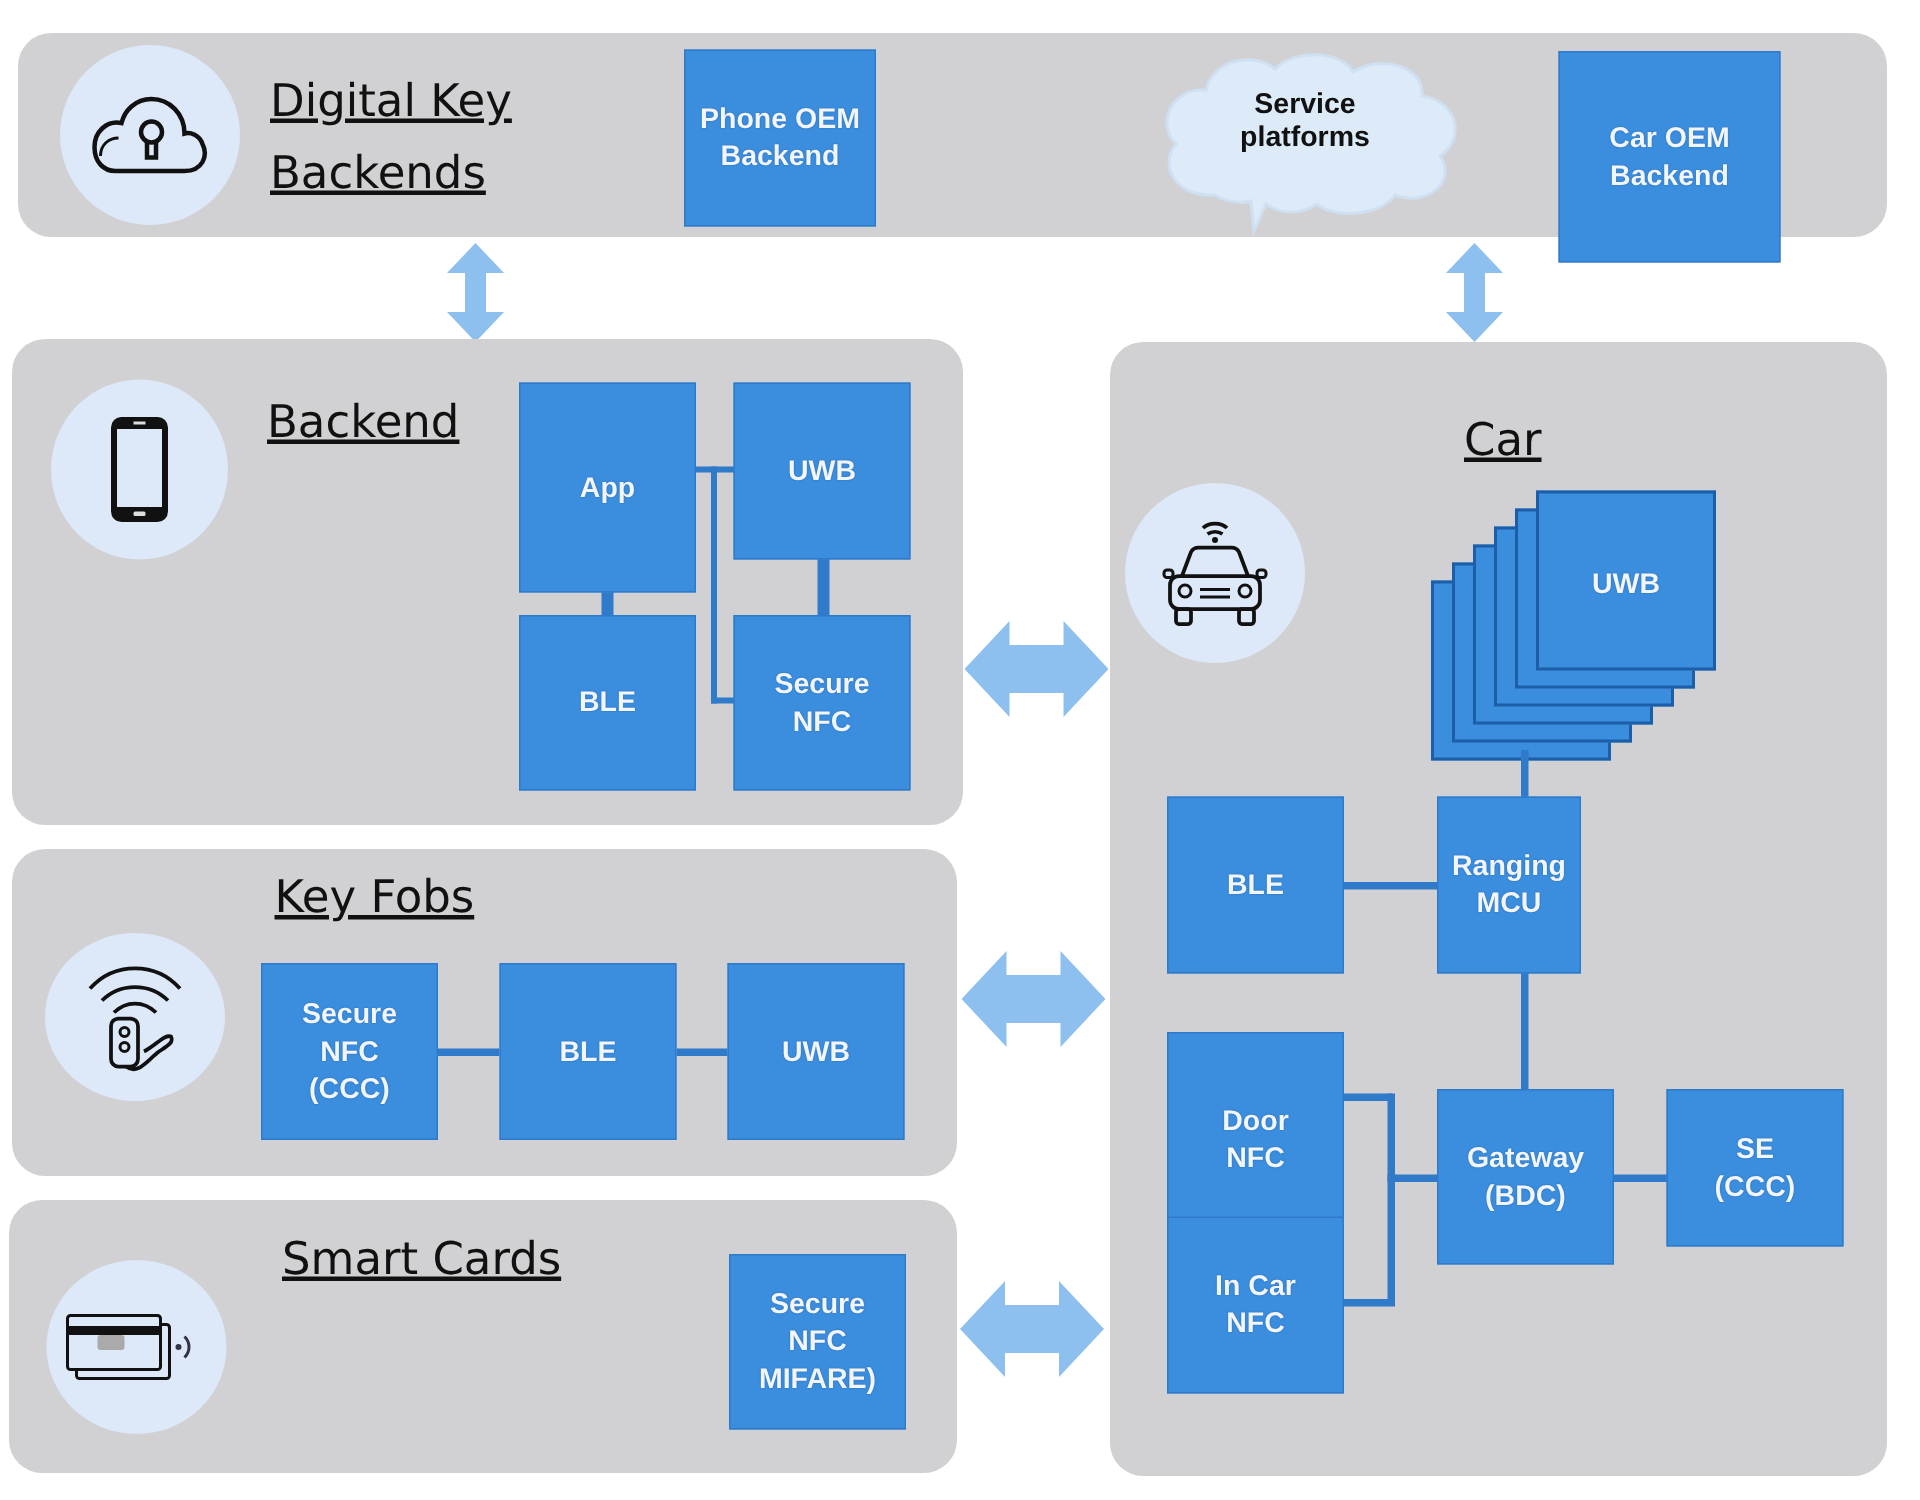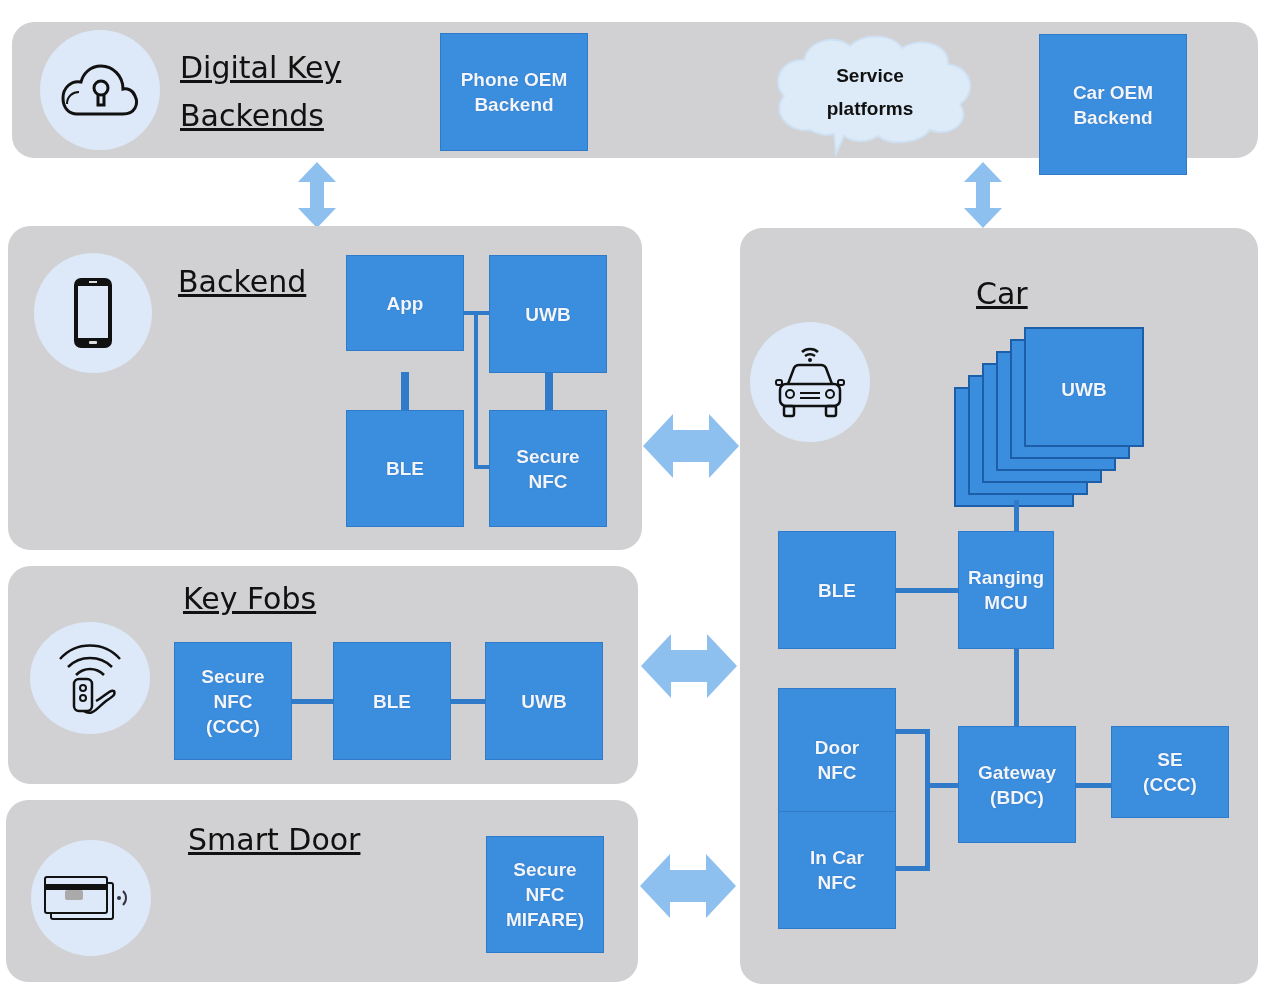--- a/index.html
+++ b/index.html
@@ -3,37 +3,37 @@
 <meta charset="utf-8">
 <style>
   html,body{margin:0;padding:0;background:#ffffff;}
   body{width:1280px;height:1000px;position:relative;overflow:hidden;font-family:"Liberation Sans",sans-serif;}
   .panel{position:absolute;background:#d1d1d3;border-radius:22px;}
   .circle{position:absolute;border-radius:50%;background:#dde9f8;display:flex;align-items:center;justify-content:center;}
   .title{position:absolute;font-family:"DejaVu Sans",sans-serif;color:#111;font-size:30px;line-height:48px;text-decoration:underline;}
   .blk{position:absolute;background:#3b8ddd;color:#f2f6fc;font-weight:bold;font-size:19px;line-height:25px;text-align:center;display:flex;align-items:center;justify-content:center;box-sizing:border-box;border:1px solid #2f7bc9;white-space:pre-line;text-shadow:0 0 1px #1f5fa5;}
   .ln{position:absolute;background:#2f7ac9;}
   .arrow{position:absolute;}
-  .cloud-text{position:absolute;font-weight:bold;font-size:19px;line-height:33px;color:#111;text-align:center;white-space:pre-line;}
+  .cloud-text{position:absolute;font-weight:bold;font-size:19px;line-height:22px;color:#111;text-align:center;white-space:pre-line;}
 </style>
 </head>
 <body>
 
 <div class="panel" style="left:12px;top:22px;width:1246px;height:136px;"></div>
 <div class="circle" style="left:40px;top:30px;width:120px;height:120px;">
   <svg width="86" height="64" viewBox="0 0 86 64">
     <path d="M20 56 H66 C78 56 82 46 78 38 C76 32 70 30 66 31 C66 18 56 8 44 8 C33 8 26 16 24 24 C14 22 6 30 6 40 C6 50 12 56 20 56 Z" fill="none" stroke="#111" stroke-width="3"></path>
     <path d="M10 46 C10 38 16 34 22 34" fill="none" stroke="#111" stroke-width="2"></path>
     <circle cx="44" cy="30" r="7" fill="none" stroke="#111" stroke-width="3"></circle>
     <path d="M41 36 L41 47 L47 47 L47 36" fill="none" stroke="#111" stroke-width="3"></path>
   </svg>
 </div>
 <div class="title" style="left:180px;top:44px;white-space:pre-line;">Digital Key
 Backends</div>
-<div class="blk" style="left:440px;top:33px;width:148px;height:118px;">Phone OEM
+<div class="blk" style="left:456px;top:33px;width:128px;height:118px;">Phone OEM
 Backend</div>
 
 <svg class="arrow" style="left:770px;top:30px;" width="210" height="130" viewBox="0 0 210 130">
   <path d="M40 100 C14 102 2 80 14 66 C0 52 12 28 34 30 C38 10 66 4 80 16 C94 2 124 4 132 18 C150 6 180 14 178 34 C204 38 206 64 190 74 C202 92 180 108 160 100 C150 114 120 116 108 106 C96 114 82 112 74 106 L66 124 L64 104 C56 106 46 104 40 100 Z" fill="#ddebf9" stroke="#cfe0f2" stroke-width="2"></path>
 </svg>
 <div class="cloud-text" style="left:800px;top:59px;width:140px;">Service
 platforms</div>
 
 <div class="blk" style="left:1039px;top:34px;width:148px;height:141px;">Car OEM
 Backend</div>
@@ -55,21 +55,21 @@
   </svg>
 </div>
 <div class="title" style="left:178px;top:258px;">Backend</div>
 
 <div class="ln" style="left:401px;top:372px;width:8px;height:40px;"></div>
 <div class="ln" style="left:545px;top:372px;width:8px;height:40px;"></div>
 <div class="ln" style="left:463px;top:311px;width:27px;height:4px;"></div>
 <div class="ln" style="left:474px;top:311px;width:4px;height:158px;"></div>
 <div class="ln" style="left:474px;top:465px;width:16px;height:4px;"></div>
 
-<div class="blk" style="left:346px;top:255px;width:118px;height:96px;">App</div>
+<div class="blk" style="left:346px;top:255px;width:118px;height:140px;">App</div>
 <div class="blk" style="left:489px;top:255px;width:118px;height:118px;">UWB</div>
 <div class="blk" style="left:346px;top:410px;width:118px;height:117px;">BLE</div>
 <div class="blk" style="left:489px;top:410px;width:118px;height:117px;">Secure
 NFC</div>
 
 <div class="panel" style="left:8px;top:566px;width:630px;height:218px;"></div>
 <div class="circle" style="left:30px;top:622px;width:120px;height:112px;">
   <svg width="76" height="82" viewBox="0 0 76 82">
     <path d="M8 22 C24 4 52 4 68 22" fill="none" stroke="#111" stroke-width="2.5"></path>
     <path d="M16 30 C28 18 48 18 60 30" fill="none" stroke="#111" stroke-width="2.5"></path>
@@ -94,21 +94,21 @@
 <div class="circle" style="left:31px;top:840px;width:120px;height:116px;">
   <svg width="96" height="50" viewBox="0 0 96 50">
     <rect x="8" y="10" width="62" height="36" rx="2" fill="none" stroke="#111" stroke-width="2"></rect>
     <rect x="2" y="4" width="62" height="36" rx="2" fill="#dde9f8" stroke="#111" stroke-width="2"></rect>
     <rect x="2" y="11" width="62" height="6" fill="#111"></rect>
     <rect x="22" y="17" width="18" height="10" rx="2" fill="#aaa"></rect>
     <path d="M80 18 C84 22 84 28 80 32" fill="none" stroke="#334" stroke-width="2"></path>
     <circle cx="76" cy="25" r="2" fill="#334"></circle>
   </svg>
 </div>
-<div class="title" style="left:188px;top:816px;">Smart Door</div>
+<div class="title" style="left:188px;top:816px;">Smart Cards</div>
 <div class="blk" style="left:486px;top:836px;width:118px;height:117px;">Secure
 NFC
 MIFARE)</div>
 
 <svg class="arrow" style="left:643px;top:414px;" width="96" height="64" viewBox="0 0 96 64">
   <polygon points="0,32 30,0 30,16 66,16 66,0 96,32 66,64 66,48 30,48 30,64" fill="#8ec0ef"></polygon>
 </svg>
 <svg class="arrow" style="left:641px;top:634px;" width="96" height="64" viewBox="0 0 96 64">
   <polygon points="0,32 30,0 30,16 66,16 66,0 96,32 66,64 66,48 30,48 30,64" fill="#8ec0ef"></polygon>
 </svg>
@@ -156,16 +156,16 @@
 <div class="ln" style="left:925px;top:783px;width:34px;height:5px;"></div>
 <div class="ln" style="left:1076px;top:783px;width:36px;height:5px;"></div>
 
 <div class="blk" style="left:778px;top:531px;width:118px;height:118px;">BLE</div>
 <div class="blk" style="left:958px;top:531px;width:96px;height:118px;">Ranging
 MCU</div>
 <div class="blk" style="left:778px;top:688px;width:118px;height:144px;">Door
 NFC</div>
 <div class="blk" style="left:958px;top:726px;width:118px;height:117px;">Gateway
 (BDC)</div>
-<div class="blk" style="left:1111px;top:726px;width:118px;height:92px;">SE
+<div class="blk" style="left:1111px;top:726px;width:118px;height:105px;">SE
 (CCC)</div>
 <div class="blk" style="left:778px;top:811px;width:118px;height:118px;">In Car
 NFC</div>
 
 </body></html>

